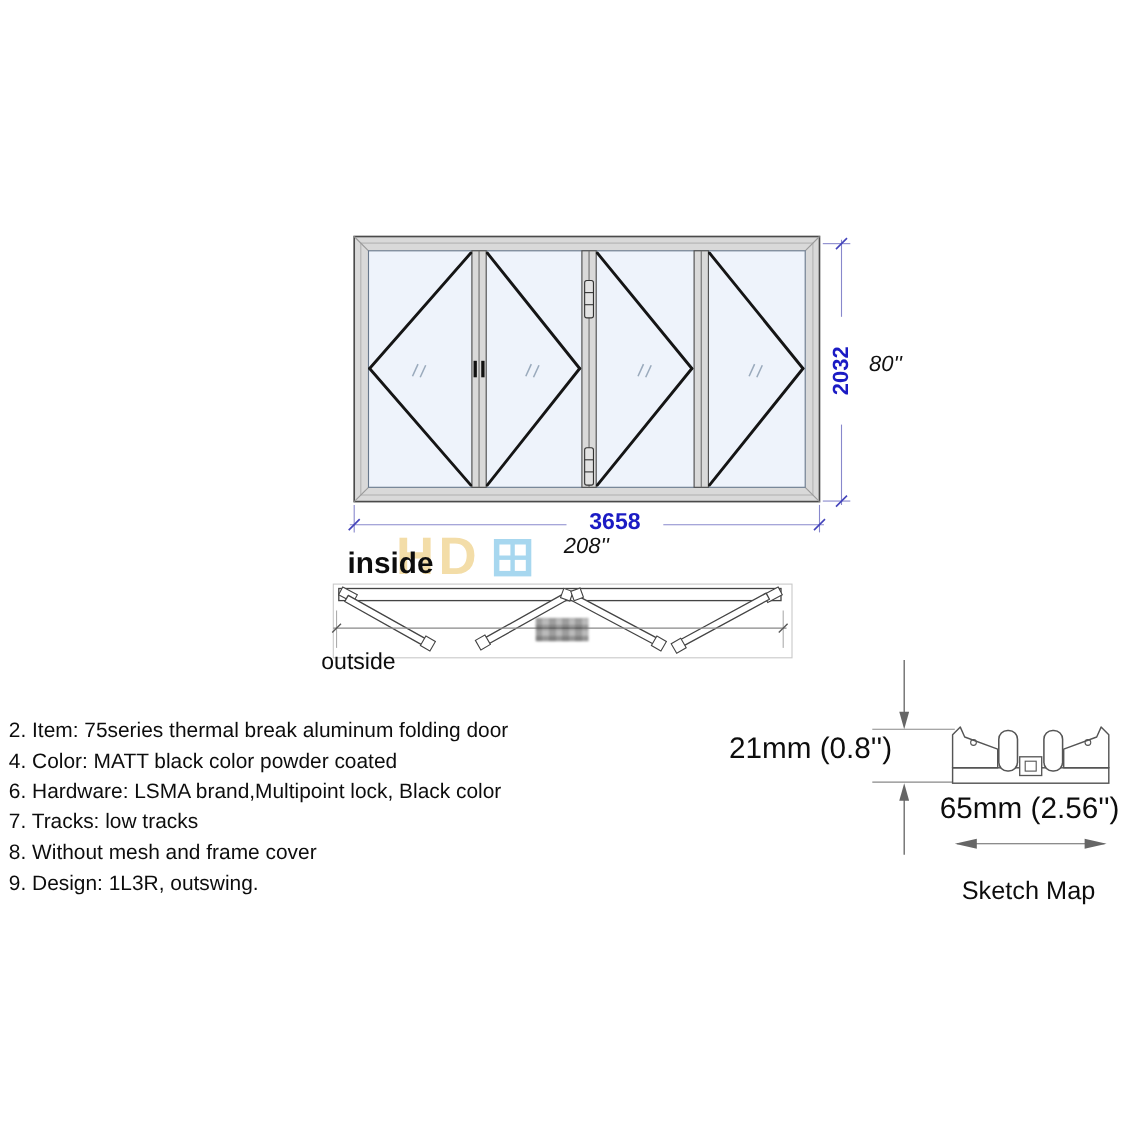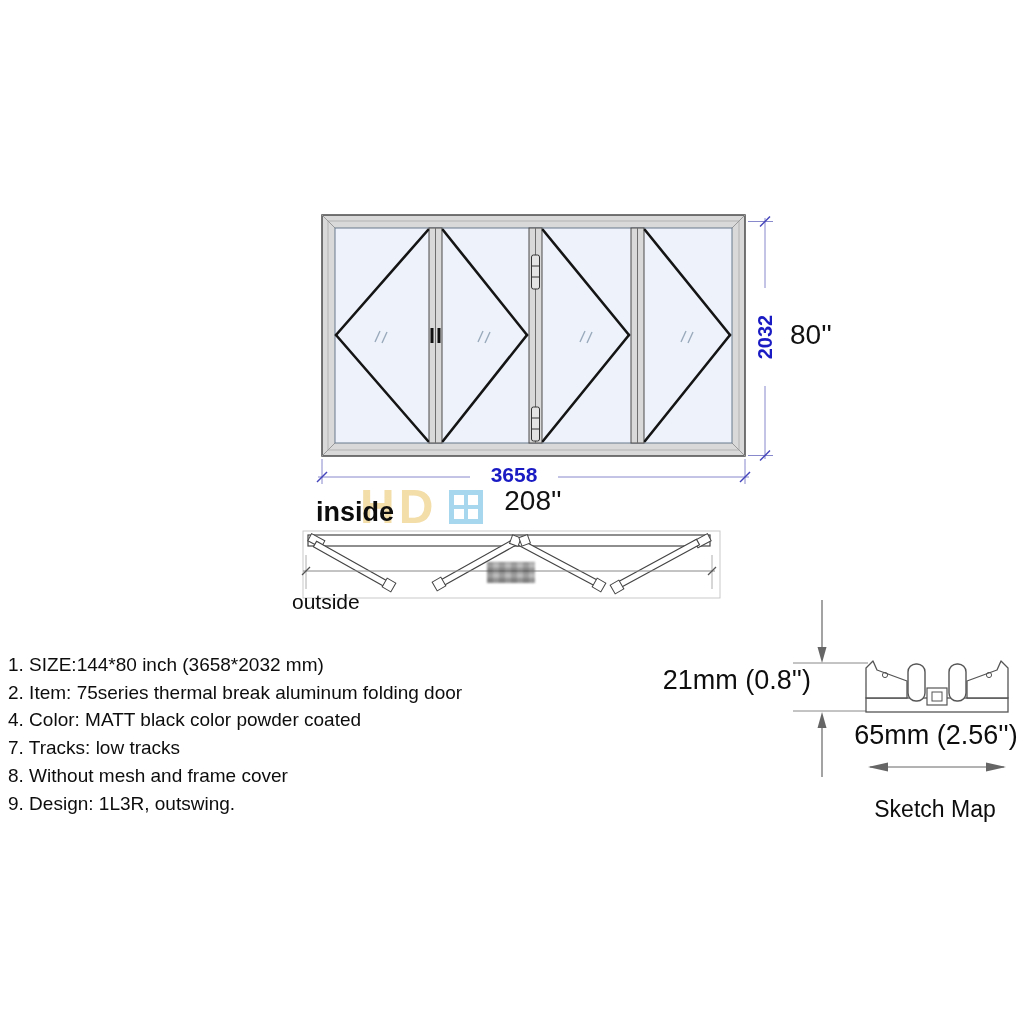--- a/index.html
+++ b/index.html
@@ -4,21 +4,21 @@
 <style>
   html,body{margin:0;padding:0;}
   body{
     width:1024px;height:1024px;position:relative;background:#ffffff;
     font-family:"Liberation Sans","DejaVu Sans",sans-serif;color:#0d0d0d;
     overflow:hidden;
   }
   .abs{position:absolute;}
   .lbl{position:absolute;white-space:nowrap;line-height:1.1;}
   .dim-blue{color:#1b1bc4;font-weight:bold;background:#ffffff;padding:0 4px;}
-  .big{font-size:28px;color:#111;}
+  .big{font-size:20px;color:#111;font-style:italic;}
   
   .watermark{position:absolute;left:360px;top:479px;display:flex;align-items:center;gap:12px;z-index:1;}
   .wm-hd{font-size:48px;font-weight:bold;letter-spacing:4px;color:#f3dda8;}
   .wm-doors{font-size:46px;font-weight:bold;letter-spacing:3px;color:#d6d6d6;}
   .wm-icon{width:34px;height:34px;background:#a7d7ef;display:grid;grid-template-columns:1fr 1fr;grid-template-rows:1fr 1fr;gap:4px;padding:5px;box-sizing:border-box;}
   .wm-icon span{background:#ffffff;display:block;}
   
   .specs{position:absolute;left:8px;top:651px;z-index:3;}
   .spec-line{font-size:19px;line-height:27.7px;color:#0d0d0d;}
   
@@ -114,21 +114,21 @@
 
   <g>
     <line x1="22" y1="259" x2="22" y2="284" stroke="#8888cc" stroke-width="1"></line>
     <line x1="445" y1="259" x2="445" y2="284" stroke="#8888cc" stroke-width="1"></line>
     <line x1="18" y1="277" x2="449" y2="277" stroke="#8888cc" stroke-width="1"></line>
     <line x1="17" y1="282" x2="27" y2="272" stroke="#4444bb" stroke-width="1.5"></line>
     <line x1="440" y1="282" x2="450" y2="272" stroke="#4444bb" stroke-width="1.5"></line>
   </g>
 </svg>
 
-<div class="lbl dim-blue txt-layer" style="left:470px;top:463px;width:80px;text-align:center;font-size:21px;">3658</div>
+<div class="lbl dim-blue txt-layer" style="left:515px;top:463px;width:80px;text-align:center;font-size:21px;">3658</div>
 <div class="lbl big txt-layer" style="left:483px;top:486px;width:100px;text-align:center;">208''</div>
 <div class="lbl dim-blue txt-layer" style="left:716px;top:326px;width:90px;height:22px;line-height:22px;text-align:center;font-size:20px;transform:rotate(-90deg);">2032</div>
 <div class="lbl big txt-layer" style="left:790px;top:320px;">80''</div>
 
 <div class="lbl txt-layer" style="left:316px;top:498px;font-size:27px;font-weight:bold;">inside</div>
 
 <svg class="abs" style="left:295px;top:525px;z-index:2" width="430" height="80" viewBox="0 0 430 80">
   <rect x="8" y="6" width="417" height="67" fill="none" stroke="#c9c9c9" stroke-width="1"></rect>
 
   <rect x="13" y="10" width="402" height="11" fill="#ffffff" stroke="#444" stroke-width="1.2"></rect>
@@ -159,23 +159,23 @@
     <line x1="7" y1="50" x2="15" y2="42" stroke="#555" stroke-width="1.2"></line>
     <line x1="413" y1="50" x2="421" y2="42" stroke="#555" stroke-width="1.2"></line>
   </g>
 </svg>
 
 <div class="blob"></div>
 
 <div class="lbl txt-layer" style="left:292px;top:590px;font-size:21px;">outside</div>
 
 <div class="specs">
-  <div class="spec-line">1. SIZE:144*80 inch (3658*2032 mm)</div>
   <div class="spec-line">2. Item: 75series thermal break aluminum folding door</div>
   <div class="spec-line">4. Color: MATT black color powder coated</div>
+  <div class="spec-line">6. Hardware: LSMA brand,Multipoint lock, Black color</div>
   <div class="spec-line">7. Tracks: low tracks</div>
   <div class="spec-line">8. Without mesh and frame cover</div>
   <div class="spec-line">9. Design: 1L3R, outswing.</div>
 </div>
 
 <svg class="abs" style="left:780px;top:595px;z-index:2" width="244" height="250" viewBox="0 0 244 250">
 
   <g>
     <line x1="42" y1="5" x2="42" y2="53" stroke="#666" stroke-width="1.2"></line>
     <polygon points="42,68 37.5,52 46.5,52" fill="#666"></polygon>

